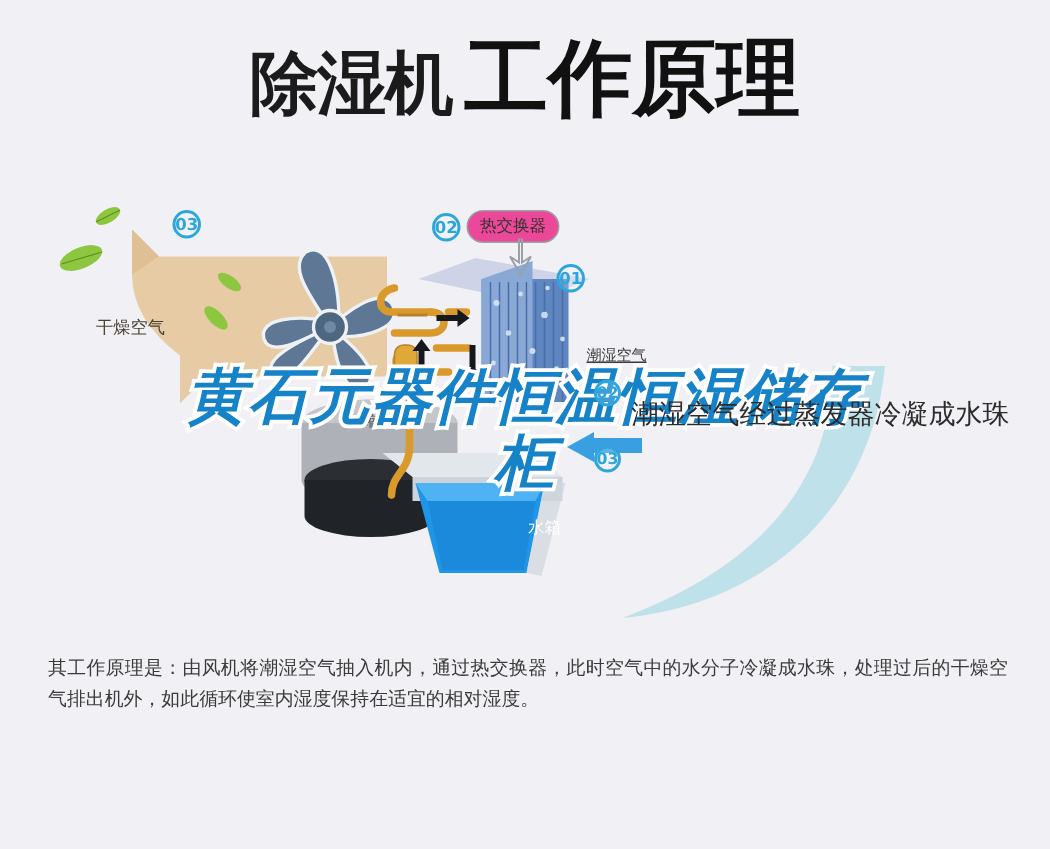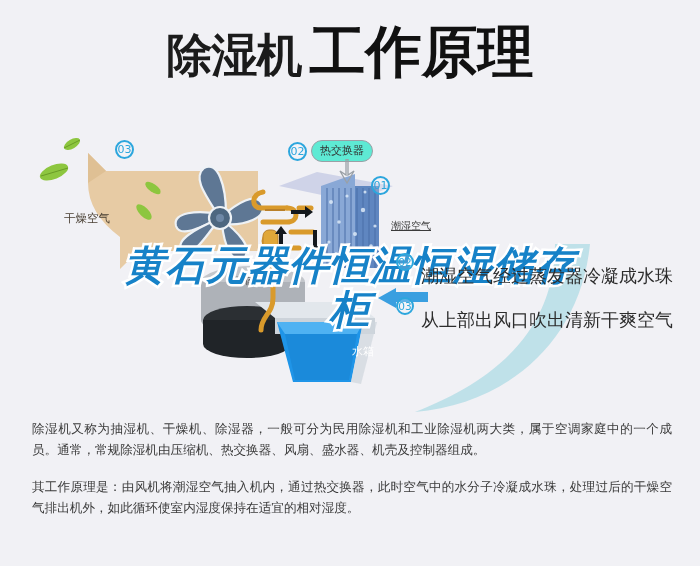--- a/index.html
+++ b/index.html
@@ -79,39 +79,39 @@
     display: flex;
     align-items: center;
     gap: 4px;
   }
   .badge-ring {
     width: 19px; height: 19px;
     border-radius: 50%;
     border: 2px solid #2ca6dd;
     color: #2ca6dd;
     font-size: 11px;
-    font-weight: 400;
+    font-weight: 700;
     display: flex; align-items: center; justify-content: center;
     background: rgba(255,255,255,0.2);
     box-sizing: border-box;
     text-align: center;
   }
   .bubble {
     border: 1.3px solid #9aa0a6;
     border-radius: 11px;
-    background: #5eead4;
+    background: #ec4899;
     color: #333;
     font-size: 11px;
     padding: 2px 8px 3px 8px;
     white-space: nowrap;
   }
 
   .lbl-01 {
     position: absolute; left: 371px; top: 58px;
-    display: flex; flex-direction: column; gap: 6px;
+    display: flex; flex-direction: column; gap: 17px;
   }
   .lbl-01 .txt { font-size: 10px; color: #3b3b3b; margin-left: 20px; margin-top: 18px; text-decoration: underline; }
 
   .lbl-03 {
     position: absolute; left: 115px; top: 22px;
   }
 
   .inline-lbl {
     position: absolute;
     font-size: 11.5px;
@@ -344,22 +344,20 @@
     <span>柜</span>
   </div>
 
   <div class="legend">
     <div class="legend-row">
       <div class="badge-ring">02</div>
       <div class="ltxt">潮湿空气经过蒸发器冷凝成水珠</div>
     </div>
     <div class="legend-row">
       <div class="badge-ring">03</div>
-      <div class="ltxt">从上部出风口吹出清新干爽空气</div>
     </div>
   </div>
 
   <div class="body-copy">
-    <p>除湿机又称为抽湿机、干燥机、除湿器，一般可分为民用除湿机和工业除湿机两大类，属于空调家庭中的一个成员。通常，常规除湿机由压缩机、热交换器、风扇、盛水器、机壳及控制器组成。</p>
     <p class="second">其工作原理是：由风机将潮湿空气抽入机内，通过热交换器，此时空气中的水分子冷凝成水珠，处理过后的干燥空气排出机外，如此循环使室内湿度保持在适宜的相对湿度。</p>
   </div>
 
 </div>
 
 </body></html>

